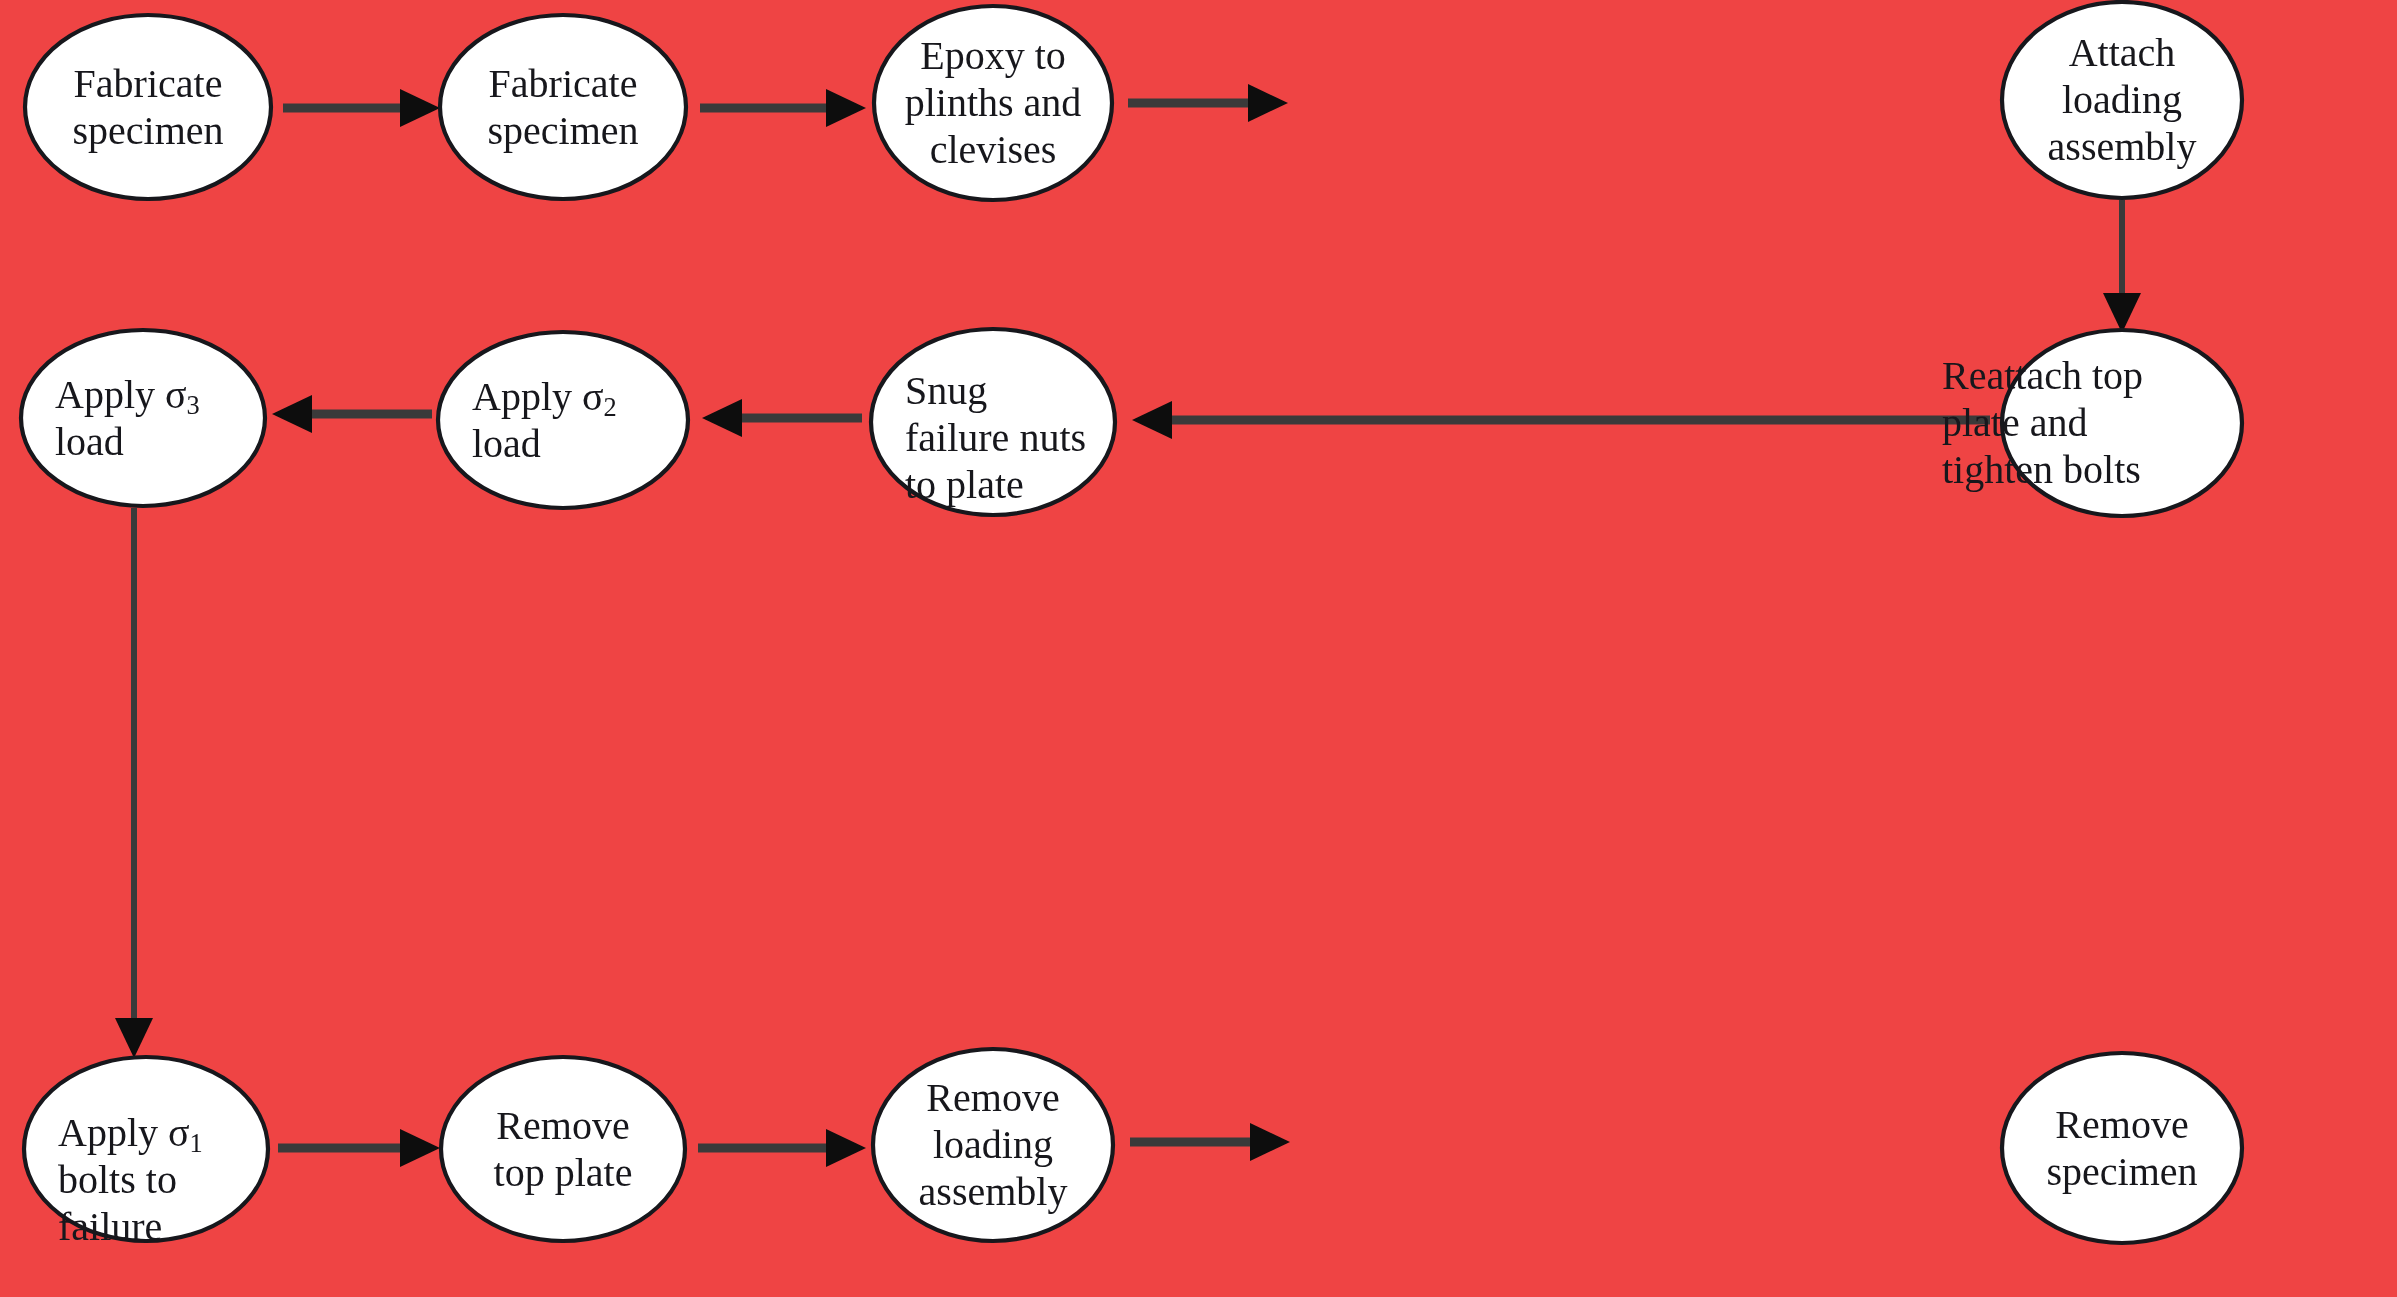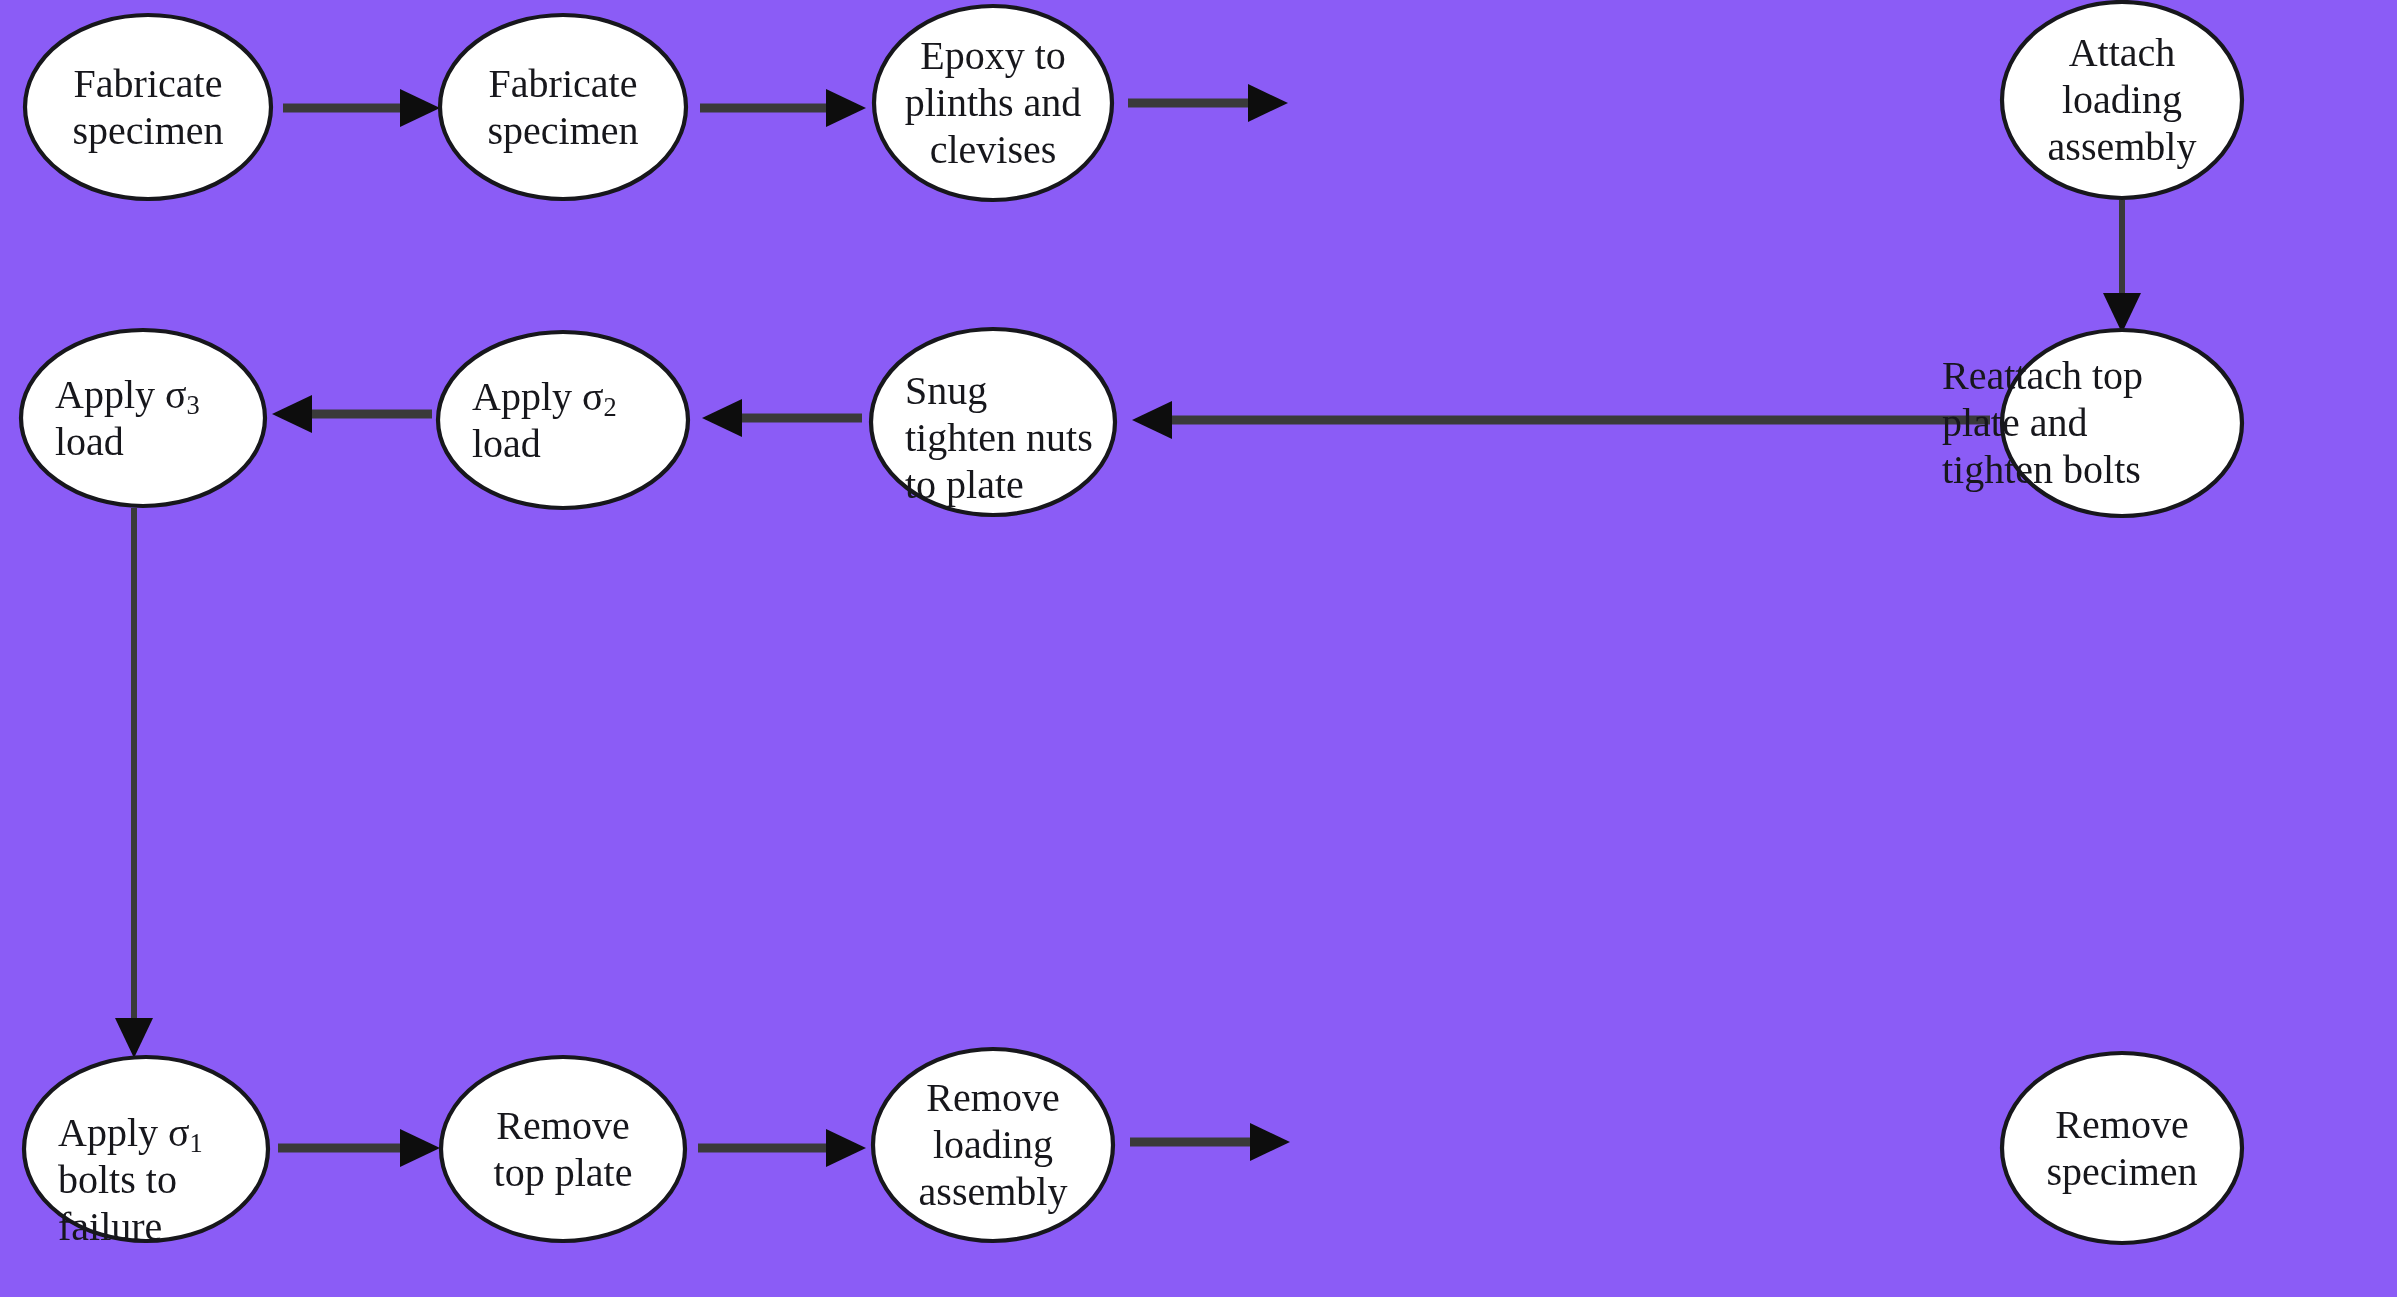--- a/index.html
+++ b/index.html
@@ -5,21 +5,21 @@
 <style>
   html, body {
     margin: 0;
     padding: 0;
     background: #ffffff;
   }
   #canvas {
     position: relative;
     width: 2397px;
     height: 1297px;
-    background: #8b5cf6;
+    background: #ef4444;
     overflow: hidden;
     font-family: "Liberation Serif", "DejaVu Serif", serif;
   }
   #flow-svg {
     position: absolute;
     left: 0;
     top: 0;
     width: 2397px;
     height: 1297px;
   }
@@ -108,21 +108,21 @@
         <ellipse cx="2122" cy="1148" rx="120" ry="95" fill="#ffffff" stroke="#17171c" stroke-width="4.2"></ellipse>
       </g>
   </svg>
 
   <div id="labels-layer">
       <div class="node-label align-center" style="width: 246px; left: 25px; top: 60px;"><div>Fabricate</div><div>specimen</div></div>
       <div class="node-label align-center" style="width: 246px; left: 440px; top: 60px;"><div>Fabricate</div><div>specimen</div></div>
       <div class="node-label align-center" style="width: 238px; left: 874px; top: 32px;"><div>Epoxy to</div><div>plinths and</div><div>clevises</div></div>
       <div class="node-label align-center" style="width: 240px; left: 2002px; top: 29px;"><div>Attach</div><div>loading</div><div>assembly</div></div>
       <div class="node-label align-left" style="width: 240px; left: 1908px; padding-left: 34px; box-sizing: border-box; top: 352px;"><div>Reattach top</div><div>plate and</div><div>tighten bolts</div></div>
-      <div class="node-label align-left" style="width: 244px; left: 871px; padding-left: 34px; box-sizing: border-box; top: 351px; margin-top: 16px;"><div>Snug</div><div>tighten nuts</div><div>to plate</div></div>
+      <div class="node-label align-left" style="width: 244px; left: 871px; padding-left: 34px; box-sizing: border-box; top: 351px; margin-top: 16px;"><div>Snug</div><div>failure nuts</div><div>to plate</div></div>
       <div class="node-label align-left" style="width: 250px; left: 438px; padding-left: 34px; box-sizing: border-box; top: 373px;"><div>Apply σ<sub>2</sub></div><div>load</div></div>
       <div class="node-label align-left" style="width: 244px; left: 21px; padding-left: 34px; box-sizing: border-box; top: 371px;"><div>Apply σ<sub>3</sub></div><div>load</div></div>
       <div class="node-label align-left" style="width: 244px; left: 24px; padding-left: 34px; box-sizing: border-box; top: 1078px; margin-top: 31px;"><div>Apply σ<sub>1</sub></div><div>bolts to</div><div>failure</div></div>
       <div class="node-label align-center" style="width: 244px; left: 441px; top: 1102px;"><div>Remove</div><div>top plate</div></div>
       <div class="node-label align-center" style="width: 240px; left: 873px; top: 1074px;"><div>Remove</div><div>loading</div><div>assembly</div></div>
       <div class="node-label align-center" style="width: 240px; left: 2002px; top: 1101px;"><div>Remove</div><div>specimen</div></div>
     </div>
 
 </div>
 

